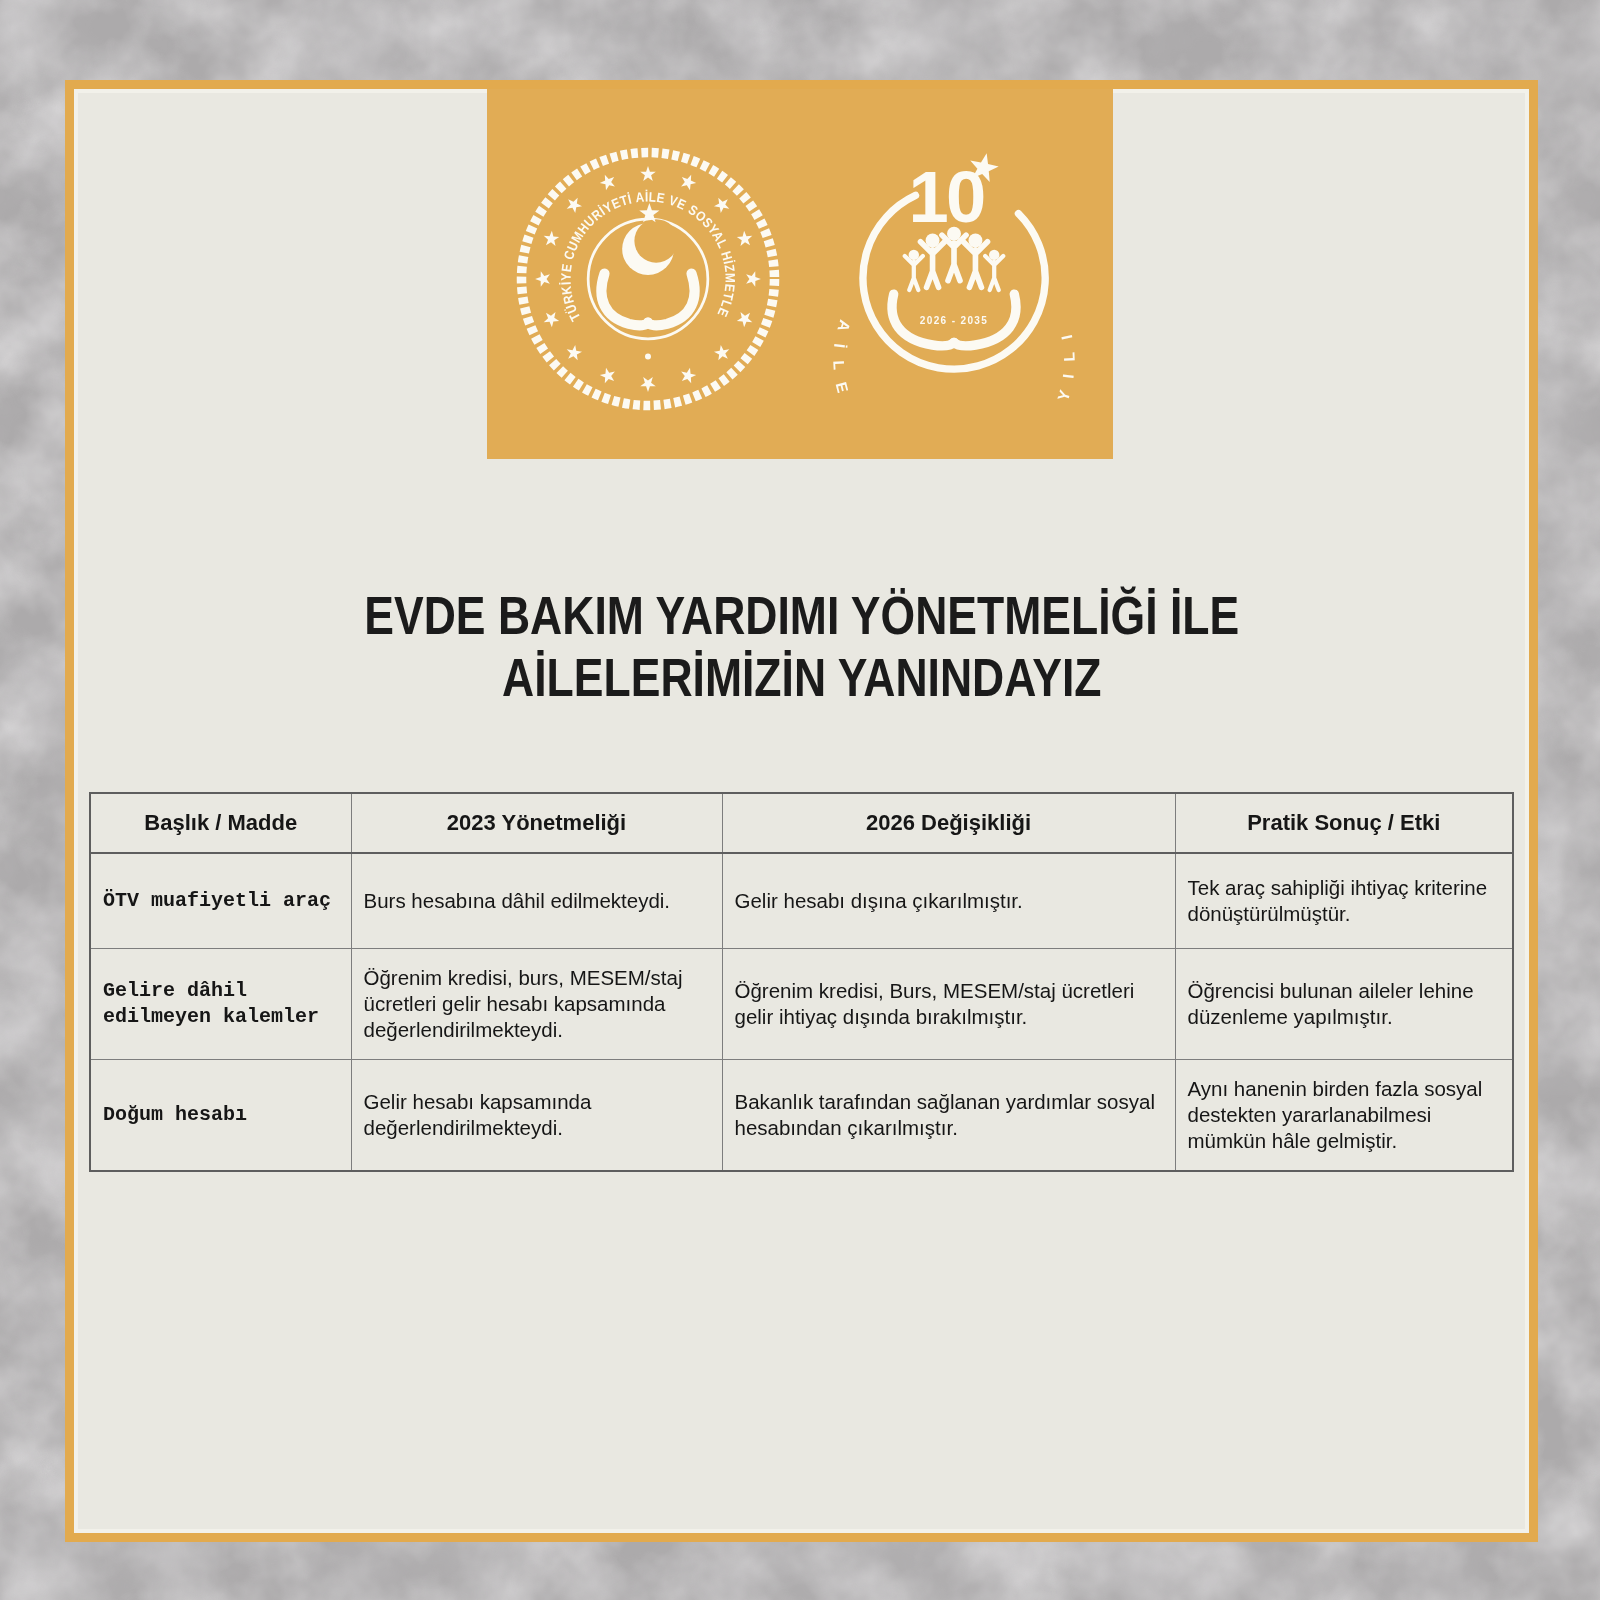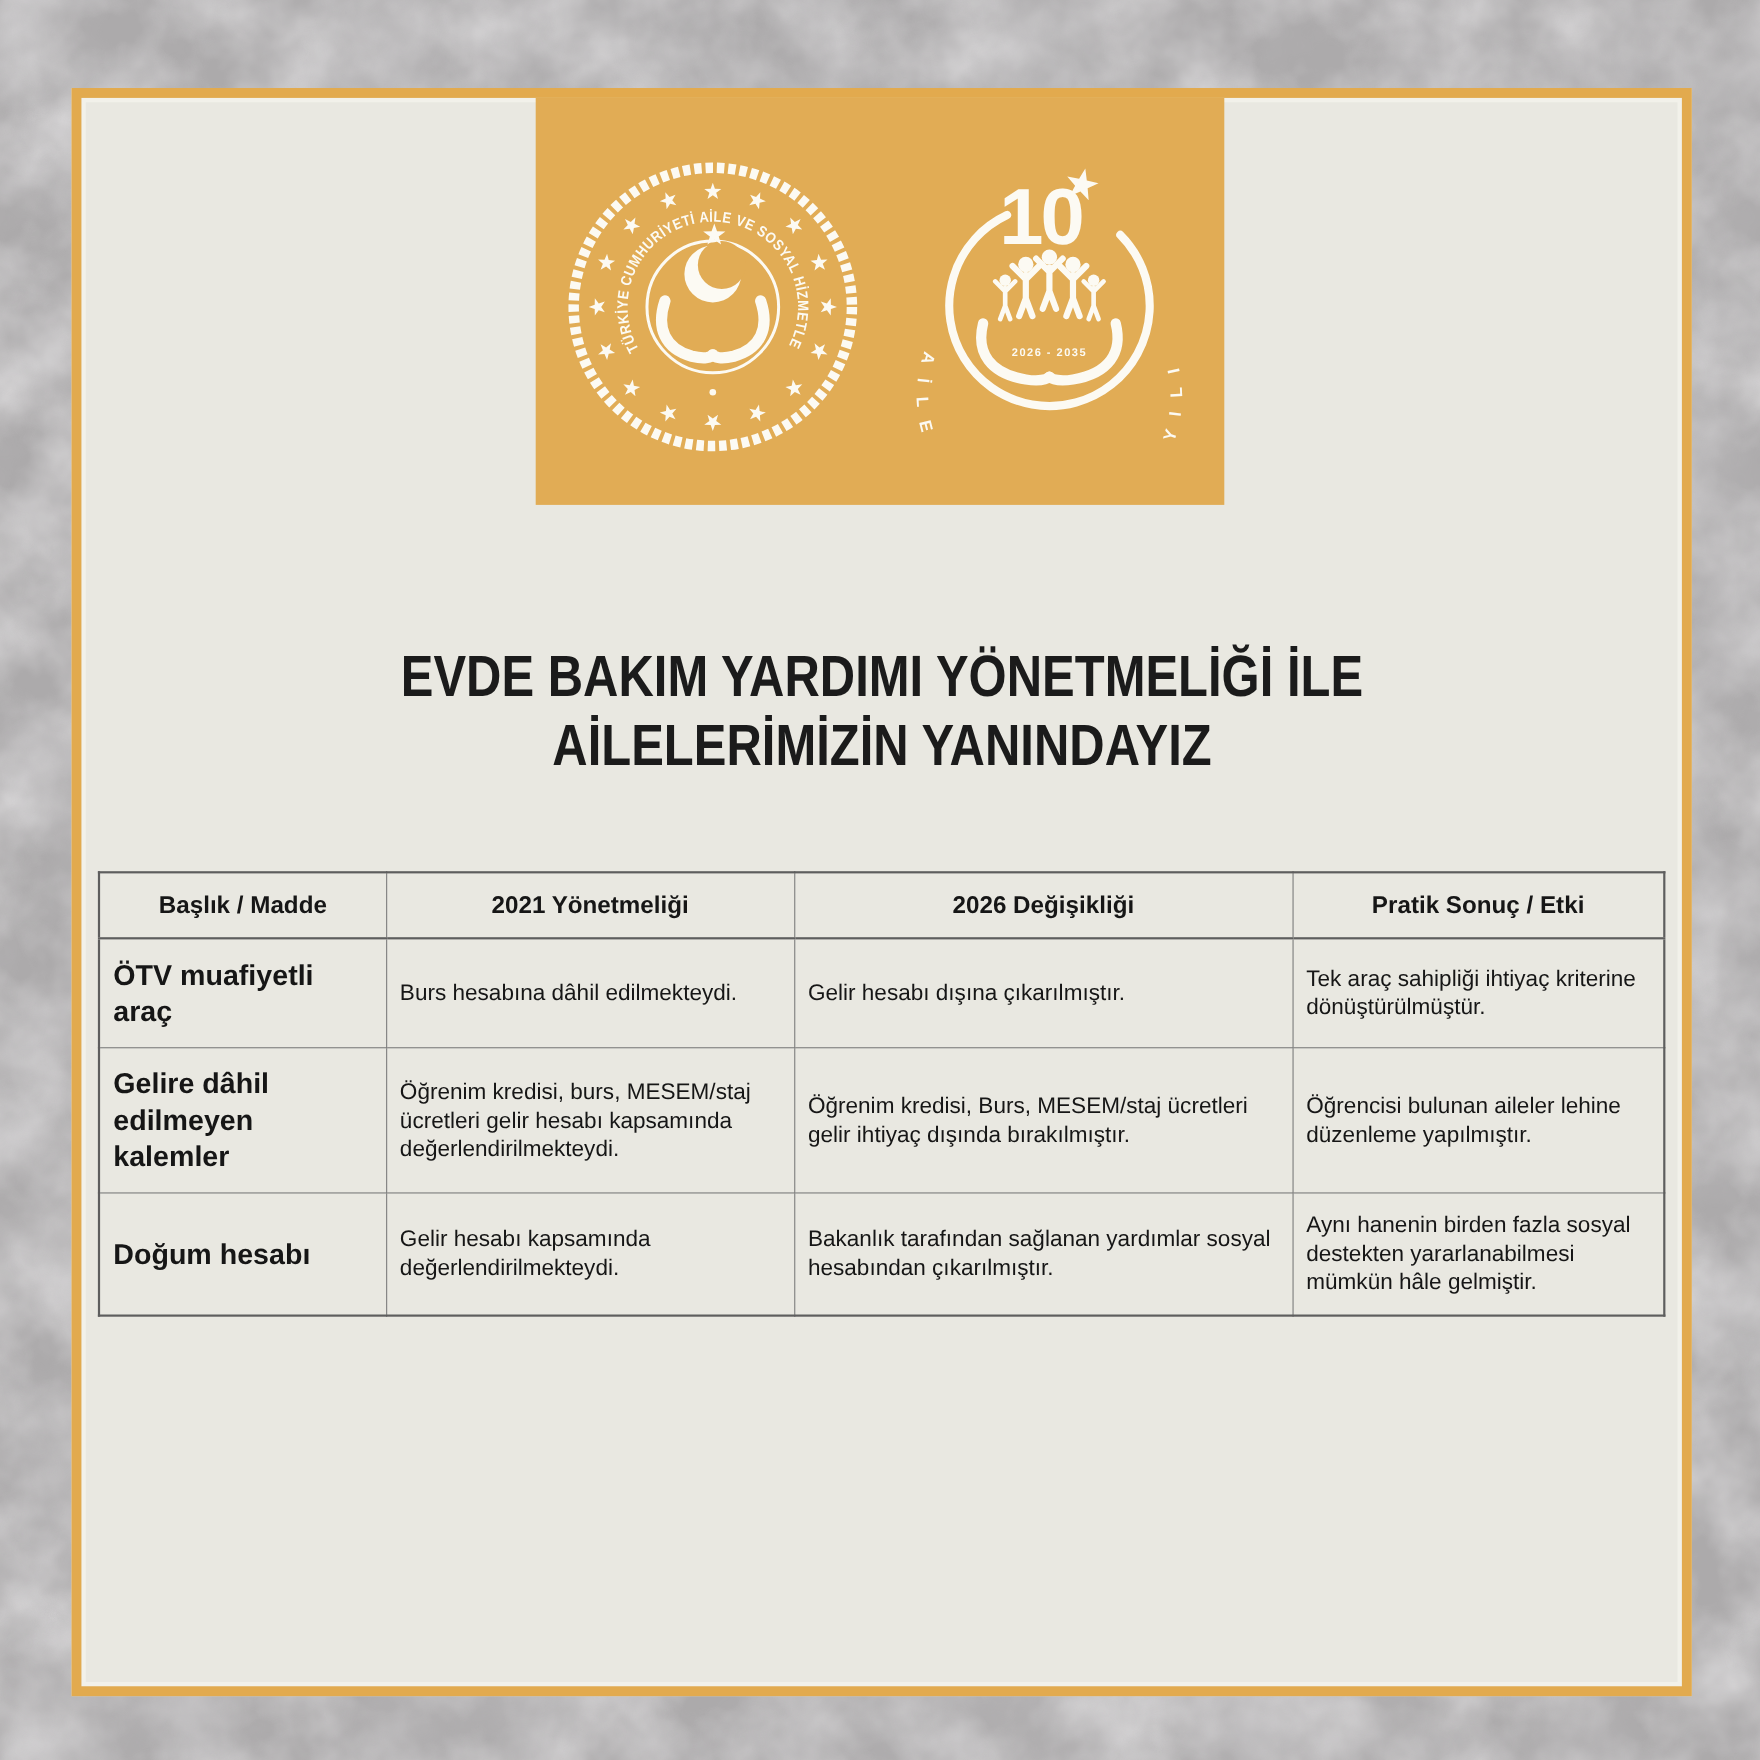--- a/index.html
+++ b/index.html
@@ -36,21 +36,21 @@
   .cmp-table th,.cmp-table td{
     border:1px solid #7d7d7d;vertical-align:middle;
     padding:16px 12px;box-sizing:border-box;
   }
   .cmp-table{border:2px solid #5e5e5e;}
   .cmp-table thead th{
     height:58px;font-size:22px;font-weight:bold;text-align:center;
     border-bottom:2px solid #5e5e5e;
   }
   .cmp-table td{font-size:20.5px;line-height:1.27;text-align:left;}
-  .cmp-table td.c0{font-weight:bold;font-size:26px;}
+  .cmp-table td.c0{font-weight:bold;font-size:20px;font-family:Liberation Mono, monospace;}
   .r0 td{height:95px;}
   .r1 td{height:96px;}
   .r2 td{height:86px;}
   .col-w0{width:261px;}.col-w1{width:371px;}.col-w2{width:453px;}.col-w3{width:338px;}
 </style>
 </head>
 <body>
 
 <svg class="bg-noise" width="1600" height="1600" aria-hidden="true">
   <defs>
@@ -161,21 +161,21 @@
   <table class="cmp-table">
     <colgroup>
       <col class="col-w0">
         <col class="col-w1">
         <col class="col-w2">
         <col class="col-w3">
     </colgroup>
     <thead>
       <tr>
         <th>Başlık / Madde</th>
-        <th>2021 Yönetmeliği</th>
+        <th>2023 Yönetmeliği</th>
         <th>2026 Değişikliği</th>
         <th>Pratik Sonuç / Etki</th>
       </tr>
     </thead>
     <tbody>
       <tr class="r0">
         <td class="c0">ÖTV muafiyetli araç</td>
         <td>Burs hesabına dâhil edilmekteydi.</td>
         <td>Gelir hesabı dışına çıkarılmıştır.</td>
         <td>Tek araç sahipliği ihtiyaç kriterine dönüştürülmüştür.</td>

